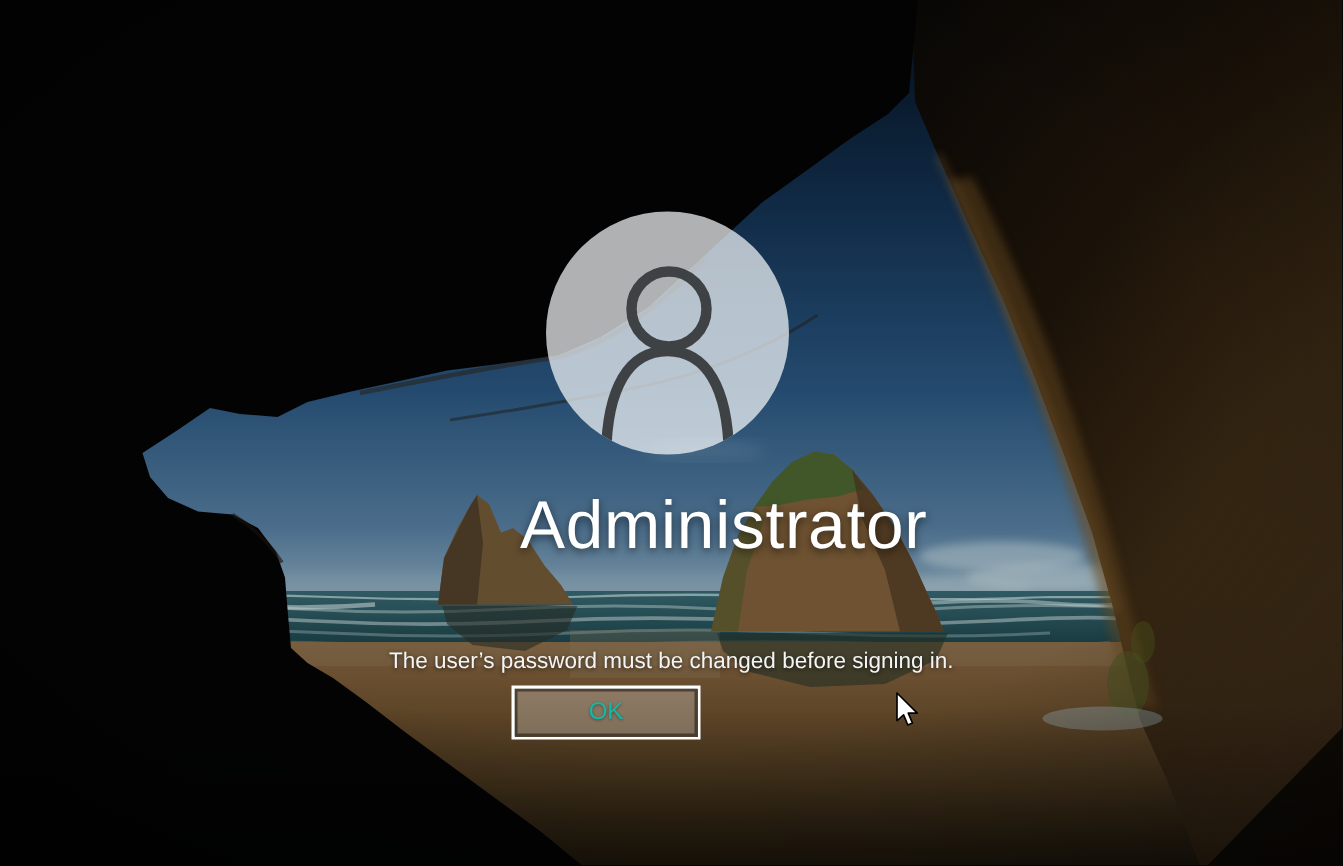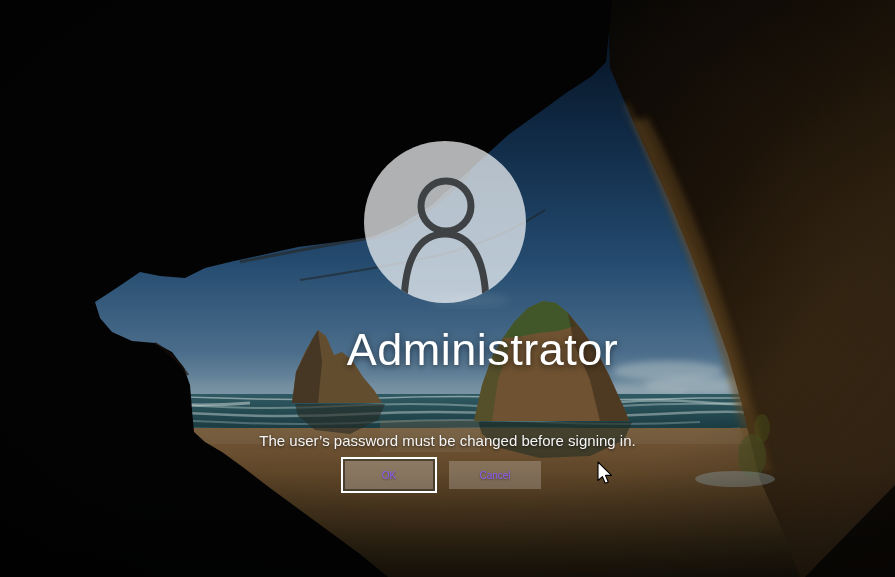--- a/index.html
+++ b/index.html
@@ -23,23 +23,23 @@
   .message{
     position:absolute;left:0;top:396px;width:895px;text-align:center;
     color:#f4f4f4;font-size:15px;font-weight:400;
     text-shadow:0 1px 3px rgba(0,0,0,0.65);
     margin-top:36px;
   }
   .button-row{
     position:absolute;left:343px;top:459px;display:flex;align-items:center;gap:14px;
   }
   .btn{
-    width:92px;height:28px;box-sizing:border-box;
+    width:122px;height:28px;box-sizing:border-box;
     display:flex;align-items:center;justify-content:center;
-    color:#8b5cf6;font-size:10px;font-family:"Liberation Sans",sans-serif;
+    color:#14b8a6;font-size:16px;font-family:"Liberation Sans",sans-serif;
     background:rgba(255,255,255,0.22);border:none;cursor:pointer;
     text-shadow:0 1px 2px rgba(0,0,0,0.4);padding:0;
   }
   .btn.focused{
     height:32px;
     background:rgba(255,255,255,0.26);
     border:2px solid rgba(28,20,10,0.55);
     box-shadow:0 0 0 2px #ffffff;
   }
   .cursor{position:absolute;left:597px;top:461px;width:16px;height:24px;pointer-events:none;}
@@ -160,20 +160,19 @@
       <path d="M40,166 C40,116 56,93 81,93 C106,93 122,116 122,166" fill="none" stroke="#3f4244" stroke-width="7"></path>
     </svg>
   </div>
 
   <div class="username">Administrator</div>
 
   <div class="message">The user’s password must be changed before signing in.</div>
 
   <div class="button-row">
     <button class="btn focused">OK</button>
-    <button class="btn">Cancel</button>
   </div>
 
   <svg class="cursor" viewBox="0 0 16 24" aria-hidden="true">
     <path d="M1,1 L1,19.5 L5.4,15.6 L8.2,22.3 L11.3,21 L8.5,14.4 L14.5,14.4 Z" fill="#ffffff" stroke="#000000" stroke-width="1.1" stroke-linejoin="round"></path>
   </svg>
 
 </div>
 
 </body></html>

